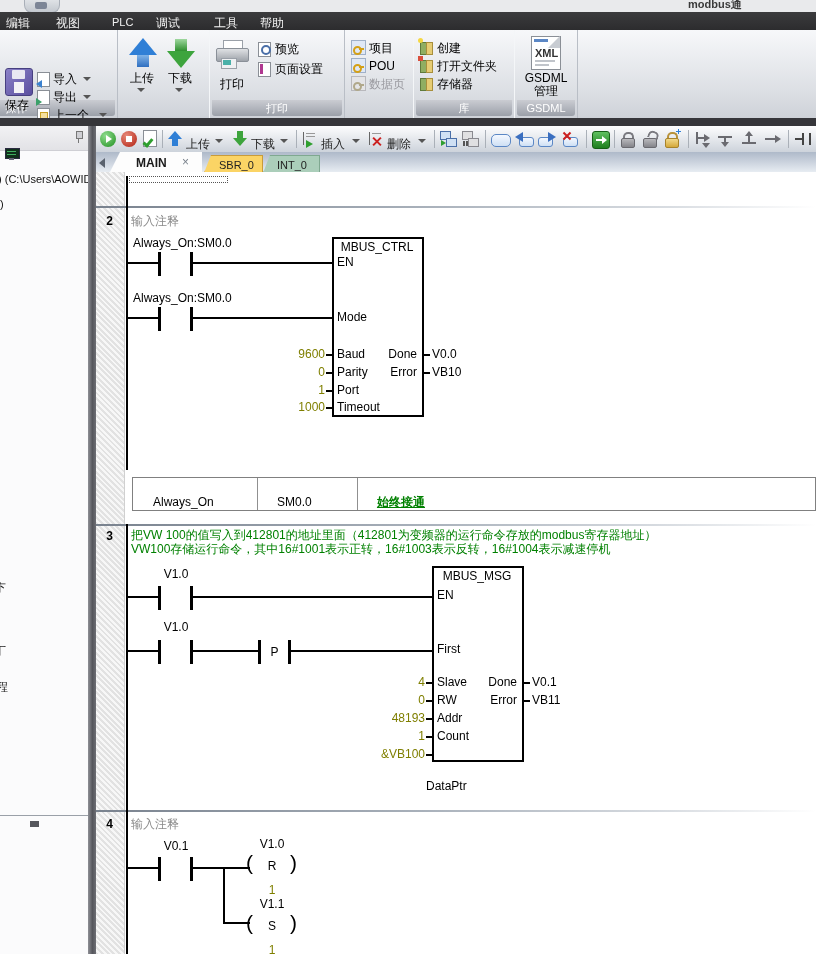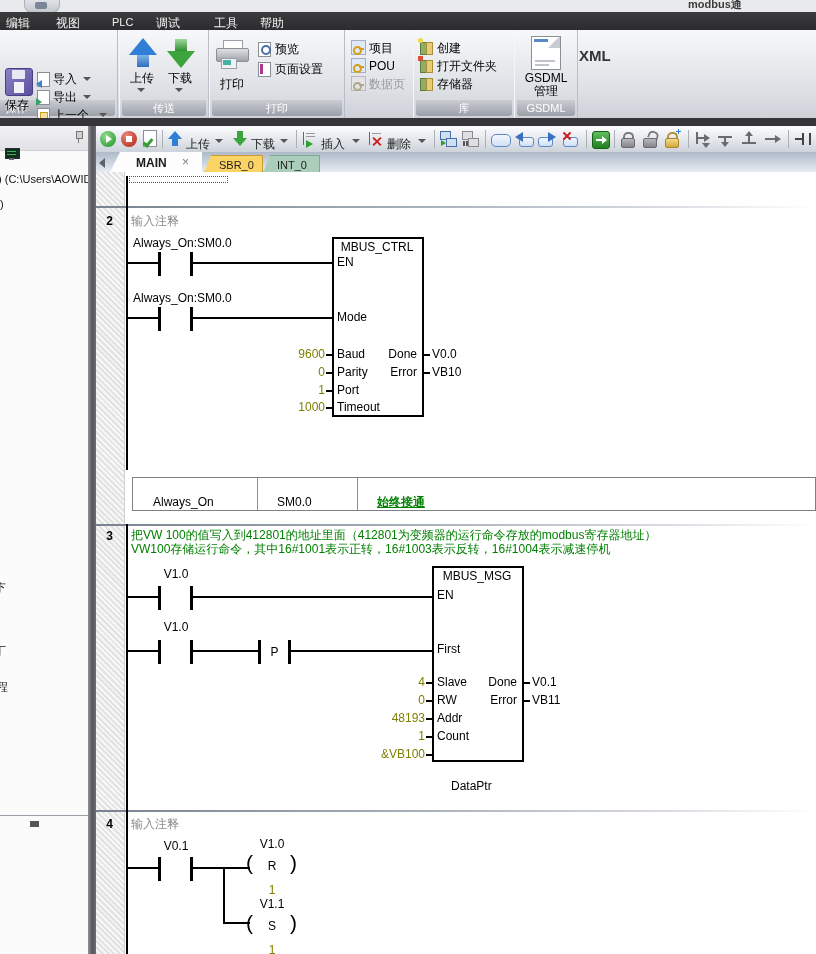--- a/index.html
+++ b/index.html
@@ -79,23 +79,20 @@
     <div class="caret" style="left:46px;top:5px;"></div>
   </div>
   <div class="abs" style="left:37px;top:78px;width:75px;height:15px;">
     <div class="icon-page" style="left:0;top:0;width:11px;height:13px;">
         <div class="abs" style="left:2px;top:3px;width:6px;height:6px;border:1px solid #c9a227;background:#f4e0a0;"></div>
       </div>
     <div class="abs t" style="left:16px;top:1px;">上一个</div>
     <div class="caret" style="left:62px;top:5px;"></div>
   </div>
 
-  <div class="rgroup" style="left:119px;width:88px;">
-    <div class="grouplbl">传送</div>
-  </div>
   <div class="abs" style="left:125px;top:6px;width:36px;height:64px;">
     <div class="abs" style="left:4px;top:2px;width:28px;height:30px;">
       <div class="abs" style="left:0;top:0;width:0;height:0;border-left:14px solid transparent;border-right:14px solid transparent;border-bottom:17px solid #2f7fd6;"></div>
       <div class="abs" style="left:8px;top:17px;width:12px;height:12px;background:linear-gradient(#7fb3e8,#2f6fc0);"></div>
     </div>
     <div class="abs t" style="left:5px;top:36px;">上传</div>
     <div class="caret" style="left:12px;top:52px;"></div>
   </div>
   <div class="abs" style="left:163px;top:6px;width:36px;height:64px;">
     <div class="abs" style="left:4px;top:2px;width:28px;height:30px;">
@@ -180,21 +177,21 @@
     <div class="abs t" style="left:18px;top:2px;">存储器</div>
   </div>
 
   <div class="rgroup" style="left:514px;width:62px;">
     <div class="grouplbl">GSDML</div>
   </div>
   <div class="abs" style="left:520px;top:6px;width:52px;height:64px;">
     <div class="abs" style="left:11px;top:0;width:28px;height:32px;background:#fff;border:1px solid #8a8f96;">
       <div class="abs" style="left:16px;top:-1px;width:0;height:0;border-left:12px solid transparent;border-bottom:12px solid #c8ccd2;"></div>
       <div class="abs" style="left:2px;top:2px;width:14px;height:3px;background:#5b87c5;"></div>
-      <div class="abs" style="left:3px;top:10px;font-size:15px;font-weight:bold;color:#333;margin-left:44px;">XML</div>
+      <div class="abs" style="left:3px;top:10px;font-size:11px;font-weight:bold;color:#333;">XML</div>
       <div class="abs" style="left:3px;top:23px;width:20px;height:2px;background:#c0c4ca;"></div>
       <div class="abs" style="left:3px;top:27px;width:14px;height:2px;background:#c0c4ca;"></div>
     </div>
     <div class="abs t ctr" style="left:0;top:36px;width:52px;">GSDML</div>
     <div class="abs t ctr" style="left:0;top:49px;width:52px;">管理</div>
   </div>
 </div>
 
 <div class="abs" style="left:0;top:118px;width:816px;height:8px;background:#36363a;"></div>
 
@@ -470,21 +467,21 @@
 <div class="hl" style="left:291px;top:650px;width:141px;"></div>
 
 <div class="blk" style="left:432px;top:566px;width:88px;height:192px;"></div>
 <div class="abs t ctr" style="left:432px;top:570px;width:90px;">MBUS_MSG</div>
 <div class="abs t" style="left:437px;top:589px;">EN</div>
 <div class="abs t" style="left:437px;top:643px;">First</div>
 <div class="abs t" style="left:437px;top:676px;">Slave</div>
 <div class="abs t" style="left:437px;top:694px;">RW</div>
 <div class="abs t" style="left:437px;top:712px;">Addr</div>
 <div class="abs t" style="left:437px;top:730px;">Count</div>
-<div class="abs t" style="left:451px;top:748px;margin-top:32px;">DataPtr</div>
+<div class="abs t" style="left:426px;top:748px;margin-top:32px;">DataPtr</div>
 <div class="abs t rt" style="left:470px;top:676px;width:47px;">Done</div>
 <div class="abs t rt" style="left:470px;top:694px;width:47px;">Error</div>
 
 <div class="hl" style="left:426px;top:682px;width:6px;"></div>
 <div class="hl" style="left:426px;top:700px;width:6px;"></div>
 <div class="hl" style="left:426px;top:718px;width:6px;"></div>
 <div class="hl" style="left:426px;top:736px;width:6px;"></div>
 <div class="hl" style="left:426px;top:754px;width:6px;"></div>
 <div class="abs t rt olive" style="left:365px;top:676px;width:60px;">4</div>
 <div class="abs t rt olive" style="left:365px;top:694px;width:60px;">0</div>

